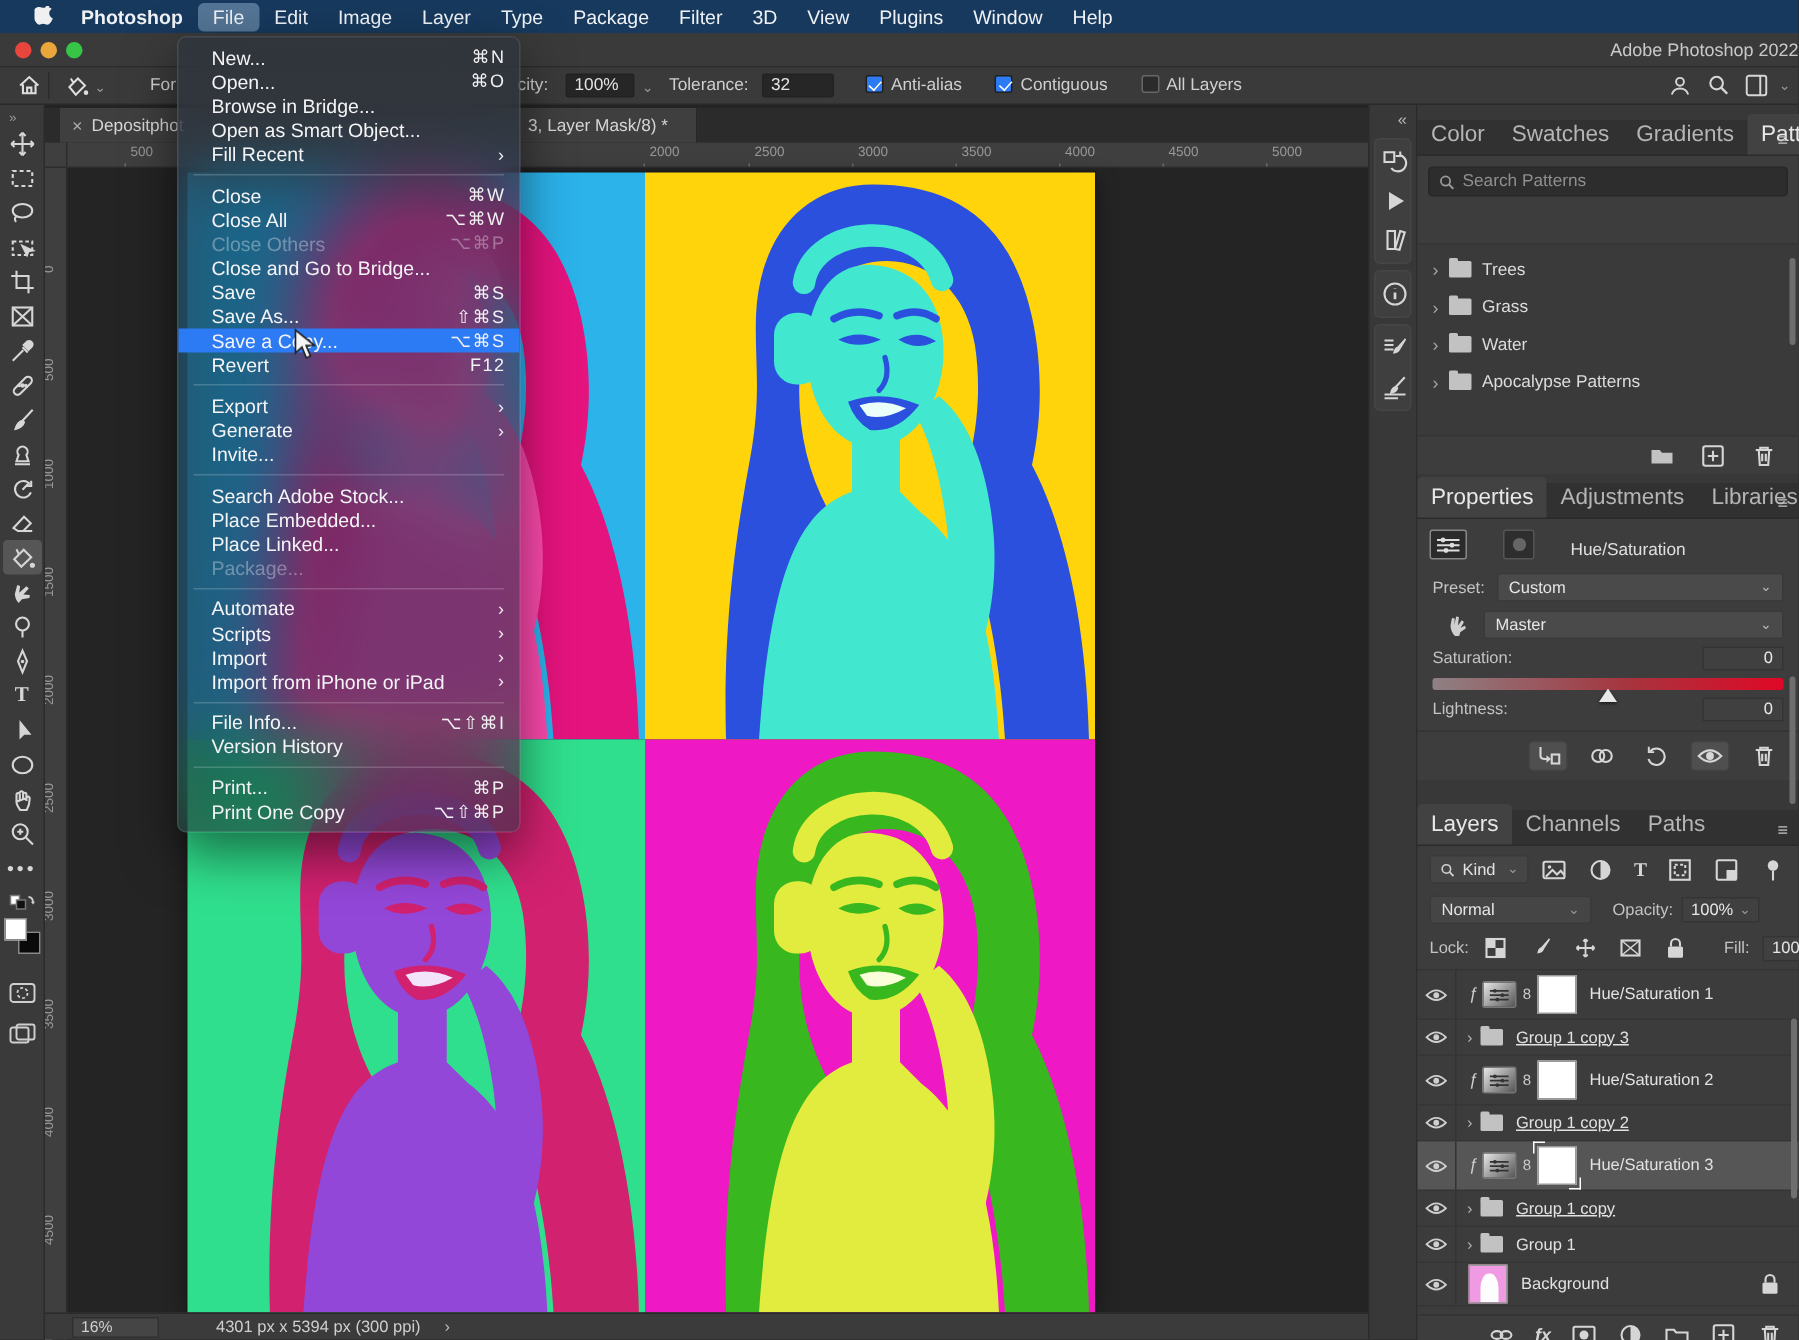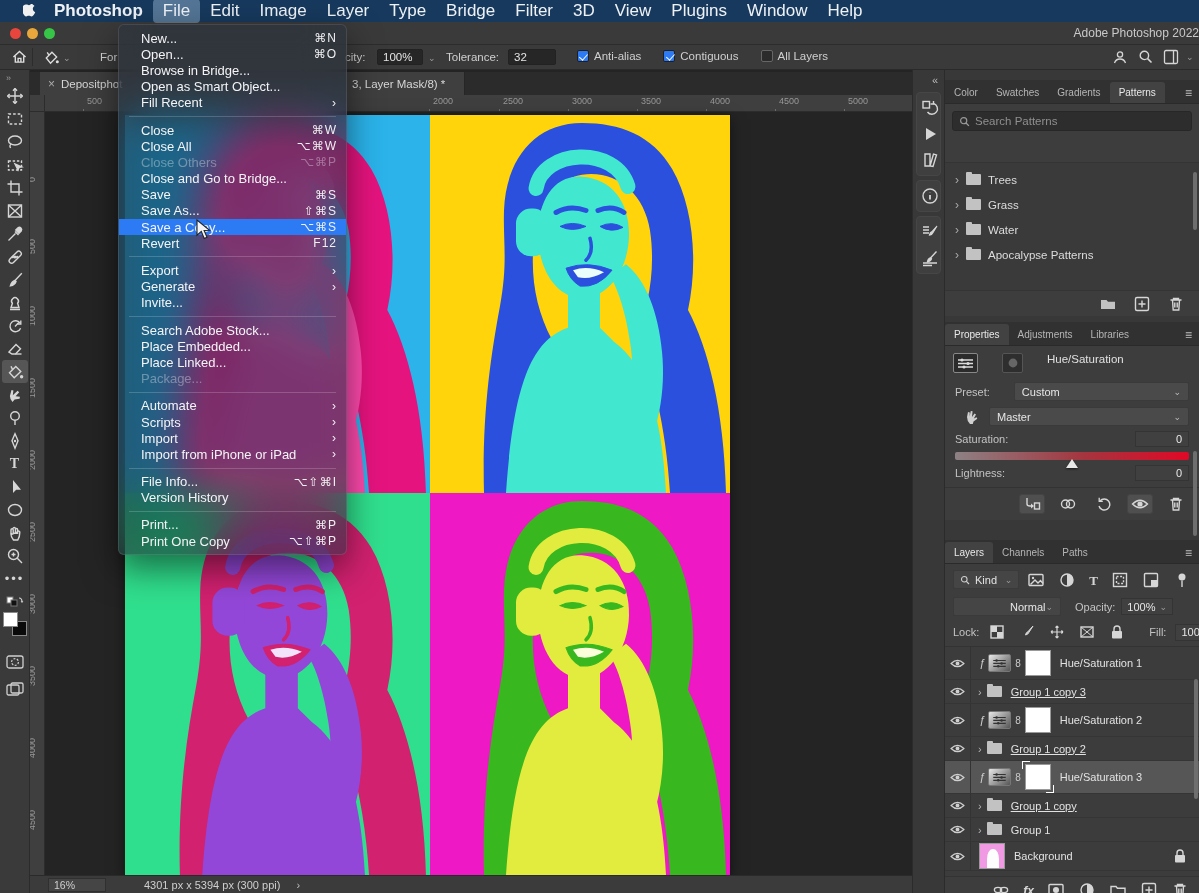--- a/index.html
+++ b/index.html
@@ -2,21 +2,21 @@
 <html><head>
 <meta charset="utf-8">
 <style>
   *{margin:0;padding:0;box-sizing:border-box;-webkit-font-smoothing:antialiased}
   html,body{width:1199px;height:893px;overflow:hidden;background:#262626;
     font-family:"Liberation Sans","DejaVu Sans",sans-serif;color:#d8d8d8;}
   .abs{position:absolute}
   svg{display:block}
   
   #menubar{position:absolute;left:0;top:0;width:1199px;height:22px;background:#17395d;
-    display:flex;align-items:center;gap:0;padding-left:14px;color:#eef2f6;font-size:17px;z-index:40}
+    display:flex;align-items:center;gap:0;padding-left:14px;color:#eef2f6;font-size:13px;z-index:40}
   #menubar .apple{width:30px;display:flex;justify-content:center}
   #menubar .mitem{padding:2px 10px;border-radius:4px;white-space:nowrap}
   #menubar .mitem.bold{font-weight:bold}
   #menubar .mitem.active{background:rgba(160,190,220,.45)}
   
   #titlebar{position:absolute;left:0;top:22px;width:1199px;height:23px;background:#3a3a3a;
     border-bottom:1px solid #2c2c2c;z-index:5}
   .light{position:absolute;top:6px;width:11px;height:11px;border-radius:50%}
   #titlebar .t{position:absolute;left:0;right:0;top:4px;text-align:right;font-size:12px;color:#c9c9c9}
   
@@ -65,64 +65,64 @@
     height:14px;display:flex;align-items:center;padding:0 5px;font-size:10.5px}
   
   #dockstrip{position:absolute;left:912px;top:70px;width:33px;height:823px;background:#383838;
     border-left:1px solid #2b2b2b;border-right:1px solid #2b2b2b}
   #dockstrip .coll{color:#bbb;font-size:11px;text-align:right;padding:4px 6px 2px}
   .dockgrp{background:#3f3f3f;border:1px solid #464646;border-radius:4px;margin:4px 3px;padding:2px 0}
   .dicon{width:25px;height:26px;display:flex;align-items:center;justify-content:center;margin:0 auto}
   
   #rightcol{position:absolute;left:945px;top:70px;width:254px;height:823px;background:#383838}
   .ptabs{display:flex;align-items:flex-end;background:#313131;height:24px;border-bottom:1px solid #2a2a2a;position:relative}
-  .ptab{font-size:10px;color:#b5b5b5;padding:5px 9px 5px;white-space:nowrap}
+  .ptab{font-size:15px;color:#b5b5b5;padding:5px 9px 5px;white-space:nowrap}
   .ptab.on{background:#424242;color:#e8e8e8;border-radius:3px 3px 0 0}
   .hamb{position:absolute;right:6px;top:6px;color:#c0c0c0;font-size:12px;letter-spacing:1px}
   .panel-body{background:#3d3d3d}
   
   #searchrow{padding:7px 7px 5px}
   #searchbox{background:#2d2d2d;border:1px solid #272727;border-radius:3px;height:20px;
     display:flex;align-items:center;gap:5px;padding:0 6px;color:#8f8f8f;font-size:11.5px}
   #patlist{background:#3a3a3a;border-top:1px solid #343434;height:128px;padding-top:4px}
   .patrow{display:flex;align-items:center;height:25px;gap:7px;padding-left:10px;font-size:11.5px;color:#dcdcdc}
   .chev{color:#a8a8a8;font-size:12px}
   .folder{width:15px;height:11px;background:#c2c2c2;border-radius:1px;position:relative}
   .folder::before{content:"";position:absolute;left:0;top:-2.5px;width:6px;height:3px;background:#c2c2c2;border-radius:1px 1px 0 0}
   .pfoot{height:26px;display:flex;align-items:center;justify-content:flex-end;gap:16px;padding-right:14px;border-top:1px solid #343434}
   
-  #prop-head{display:flex;align-items:flex-start;gap:24px;padding:7px 8px 6px}
+  #prop-head{display:flex;align-items:flex-end;gap:24px;padding:7px 8px 6px}
   #prop-head .thumbbox{width:25px;height:20px;background:#2b2b2b;border:1px solid #888;border-radius:2px;
     display:flex;align-items:center;justify-content:center}
   #prop-head .maskbox{width:21px;height:20px;background:#2e2e2e;border:1px solid #555;border-radius:2px;
     display:flex;align-items:center;justify-content:center}
   #prop-head .ttl{font-size:11.5px;color:#e0e0e0}
   .proprow{display:flex;align-items:center;padding:3px 10px;font-size:11px;color:#c3c3c3}
-  .dropdown{flex:1;margin-left:24px;background:#4a4a4a;border:1px solid #3a3a3a;border-radius:2px;height:19px;
+  .dropdown{flex:1;margin-left:8px;background:#4a4a4a;border:1px solid #3a3a3a;border-radius:2px;height:19px;
     display:flex;align-items:center;padding:0 7px;color:#e6e6e6;justify-content:space-between}
   .dropdown .cv{color:#bdbdbd;font-size:9px}
   .sliderrow{padding:2px 10px 0;font-size:11px;color:#c3c3c3}
   .sliderrow .top{display:flex;justify-content:space-between;align-items:center}
   .valbox{width:54px;height:16px;background:#404040;border:1px solid #343434;color:#e8e8e8;
     display:flex;align-items:center;justify-content:flex-end;padding:0 6px;font-size:11px}
   .track{position:relative;height:8px;border-radius:2px;margin:5px 0 3px}
   .thumbT{position:absolute;top:7px;width:0;height:0;border-left:6px solid transparent;
     border-right:6px solid transparent;border-bottom:9px solid #e8e8e8;filter:drop-shadow(0 1px 1px rgba(0,0,0,.6))}
   .track.hue{background:linear-gradient(90deg,#e02020,#e0a020 12%,#d8d820 22%,#30c830 36%,#20c8c8 50%,#2040e0 66%,#b030d8 82%,#e02060 100%)}
   .track.sat{background:linear-gradient(90deg,#8d8184,#a5353f 55%,#e00826)}
   .propfoot{display:flex;align-items:center;justify-content:flex-end;gap:10px;padding:6px 10px 6px;border-top:1px solid #333;margin-top:6px}
   .pficon{width:26px;height:20px;display:flex;align-items:center;justify-content:center;border-radius:3px}
   .pficon.boxed{background:#4f4f4f;border:1px solid #444}
   
   #filterrow{display:flex;align-items:center;gap:8px;padding:6px 8px 4px}
   #kindbox{width:82px;height:19px;background:#454545;border:1px solid #3a3a3a;border-radius:2px;
     display:flex;align-items:center;gap:5px;padding:0 6px;font-size:11px;color:#e2e2e2}
   #blendrow{display:flex;align-items:center;padding:4px 8px;font-size:11px;color:#c3c3c3;gap:6px}
   #blendbox{width:108px;height:19px;background:#454545;border:1px solid #3a3a3a;border-radius:2px;
-    display:flex;align-items:center;justify-content:flex-end;padding:0 7px;color:#e6e6e6}
+    display:flex;align-items:center;justify-content:space-between;padding:0 7px;color:#e6e6e6}
   .minifld{height:17px;background:#404040;border:1px solid #343434;display:flex;align-items:center;
     padding:0 5px;gap:4px;color:#e6e6e6}
   #lockrow{display:flex;align-items:center;gap:9px;padding:3px 8px 5px;font-size:11px;color:#c3c3c3;
     border-bottom:1px solid #333}
   #layerlist{position:relative;background:#3c3c3c;height:229px;overflow:hidden}
   .lrow{display:flex;align-items:center;border-bottom:1px solid #353535;position:relative}
   .lrow.sel{background:#565656}
   .eyecol{width:26px;align-self:stretch;border-right:1px solid #333;display:flex;align-items:center;justify-content:center;flex:none}
   .clipf{color:#cfcfcf;font-size:11px;font-style:italic;margin:0 3px 0 8px}
   .adjthumb{width:23px;height:18px;background:linear-gradient(135deg,#e8e8e8,#555);border:1px solid #777;
@@ -185,21 +185,21 @@
         <path fill="#f0f0f0" d="M9.3 0c.1 1-.3 1.9-.9 2.6-.6.7-1.6 1.2-2.5 1.1-.1-.9.4-1.9 1-2.5C7.5.5 8.5.1 9.3 0zM12 11c-.4 1-.6 1.4-1.2 2.3-.8 1.2-1.9 2.6-3.2 2.6-1.2 0-1.5-.8-3.1-.8-1.6 0-2 .8-3.2.8C.1 15.9-1 14.4-1.7 13.2-3.8 9.7-4 5.7-2.3 3.6c1.2-1.5 3-1.7 3.9-1.7 1.3 0 2.1.7 3.1.7 1 0 1.6-.7 3.1-.7.8 0 2.3.3 3.4 1.7-3 1.6-2.5 5.9.8 7.4z" transform="translate(2 -1) scale(.85)"></path>
       </svg>
   </span>
   <div id="menubar-items" style="display:flex">
       <span class="mitem bold">Photoshop</span>
       <span class="mitem active">File</span>
       <span class="mitem">Edit</span>
       <span class="mitem">Image</span>
       <span class="mitem">Layer</span>
       <span class="mitem">Type</span>
-      <span class="mitem">Bridge</span>
+      <span class="mitem">Package</span>
       <span class="mitem">Filter</span>
       <span class="mitem">3D</span>
       <span class="mitem">View</span>
       <span class="mitem">Plugins</span>
       <span class="mitem">Window</span>
       <span class="mitem">Help</span>
     </div>
 </div>
 
 <div id="titlebar">

